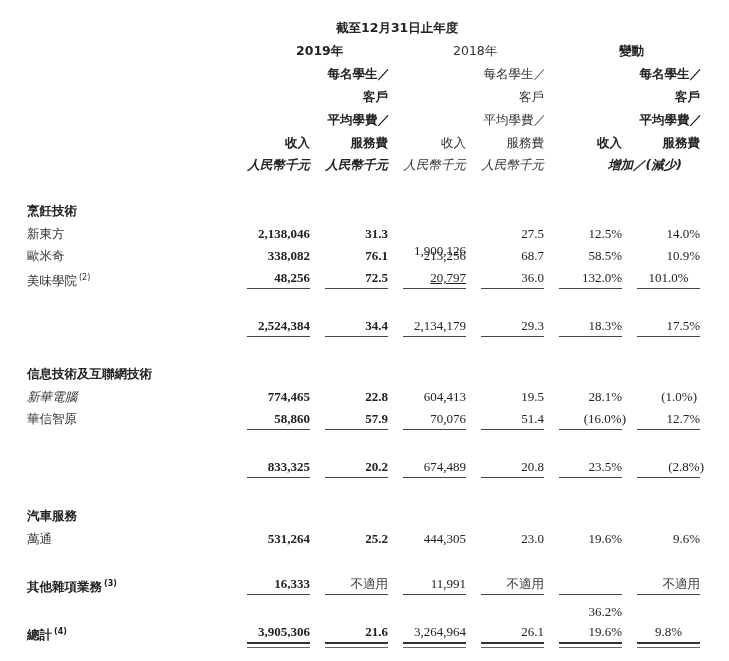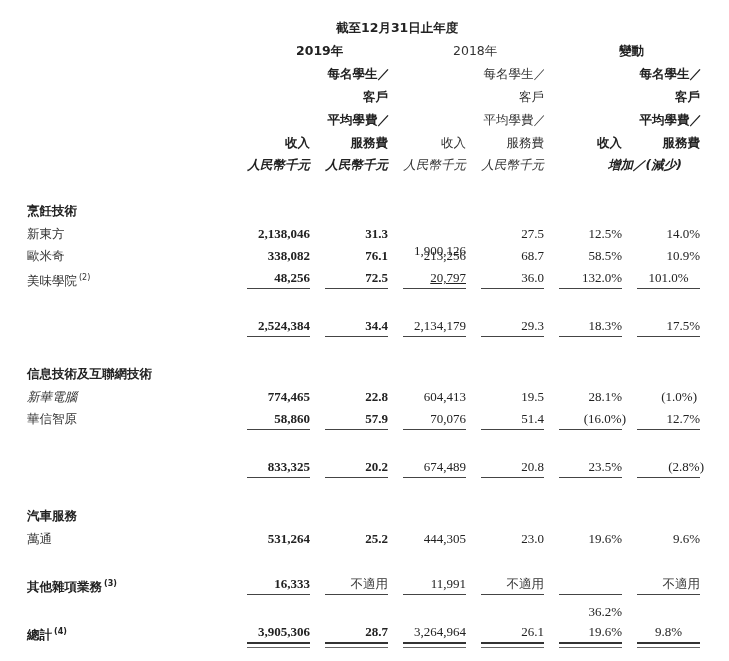--- a/index.html
+++ b/index.html
@@ -170,21 +170,21 @@
 <div class="rule" style="left:247px; top:594px;"></div>
 <div class="rule" style="left:325px; top:594px;"></div>
 <div class="rule" style="left:403px; top:594px;"></div>
 <div class="rule" style="left:481px; top:594px;"></div>
 <div class="rule" style="left:559px; top:594px;"></div>
 <div class="rule" style="left:637px; top:594px;"></div>
 
 <div>
   <div class="lbl sec" style="top:624px;"><span>總計</span><span class="sup">(4)</span></div>
   <div class="cell b" style="left:247px; top:624px;">3,905,306</div>
-  <div class="cell b" style="left:325px; top:624px;">28.7</div>
+  <div class="cell b" style="left:325px; top:624px;">21.6</div>
   <div class="cell" style="left:403px; top:624px;">3,264,964</div>
   <div class="cell" style="left:481px; top:624px;">26.1</div>
   <div class="cell" style="left:559px; top:624px;">19.6%</div>
   <div class="cell" style="left:637px; top:624px;text-align:center;">9.8%</div>
 </div>
 <div class="drule" style="left:247px; top:642px;"></div>
 <div class="drule" style="left:325px; top:642px;"></div>
 <div class="drule" style="left:403px; top:642px;"></div>
 <div class="drule" style="left:481px; top:642px;"></div>
 <div class="drule" style="left:559px; top:642px;"></div>

